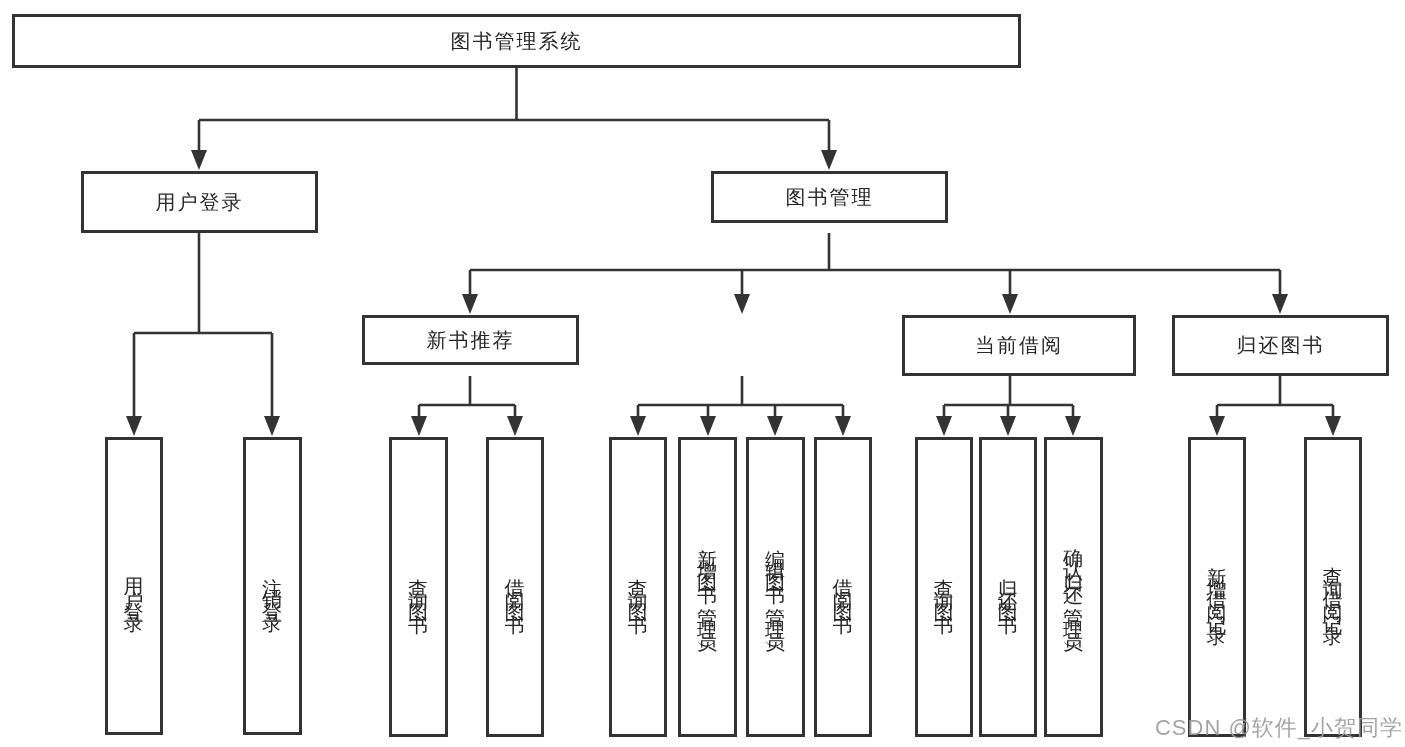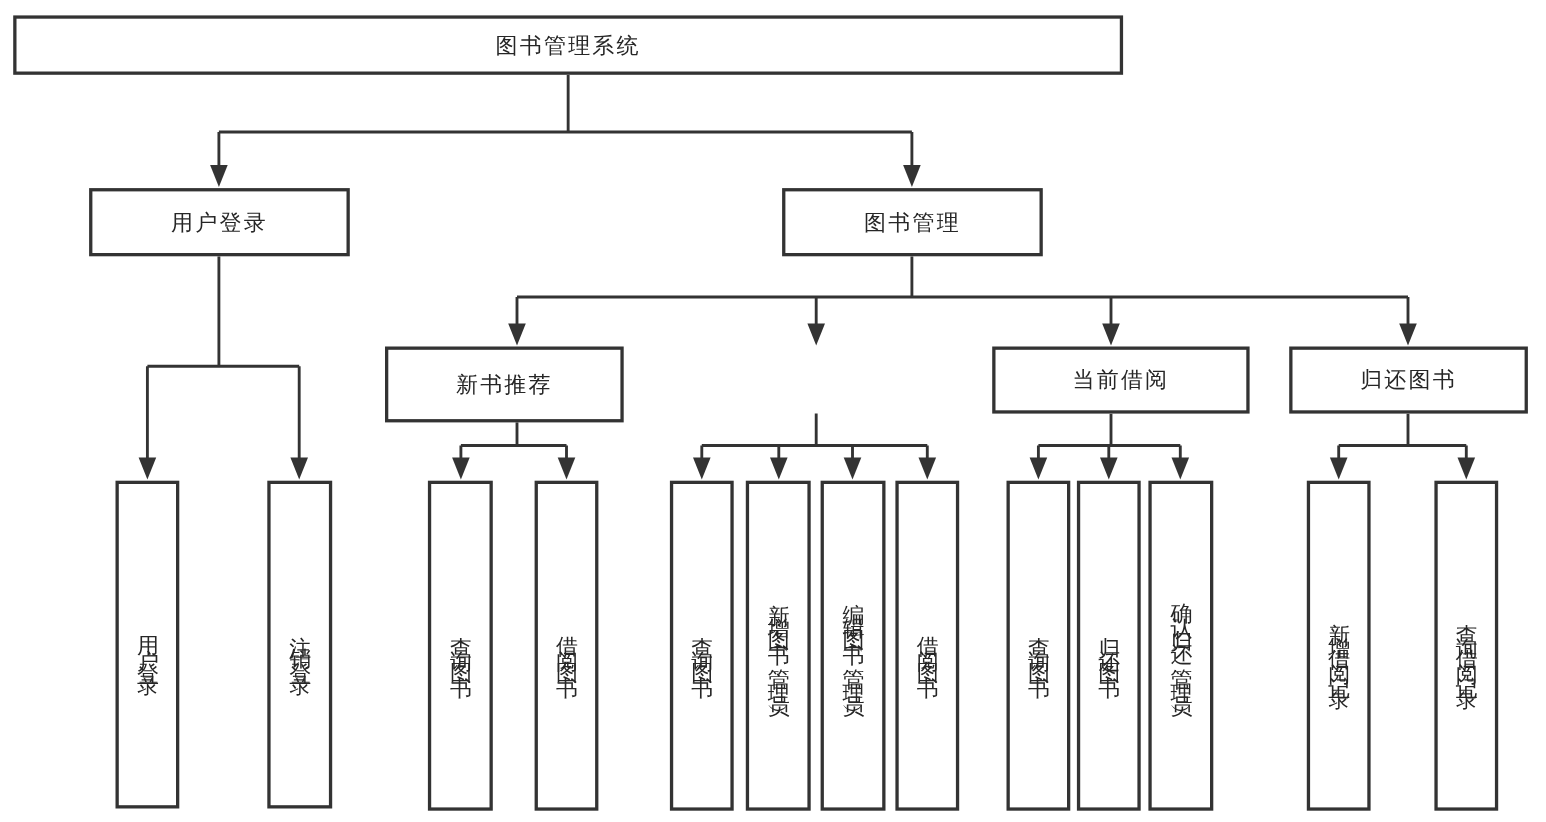--- a/index.html
+++ b/index.html
@@ -77,23 +77,23 @@
     <g>
       <path d="M1280 376 V405 M1217 405 H1333 M1217 405 V418 M1333 405 V418"></path>
       <polygon points="1209,416 1225,416 1217,436"></polygon>
       <polygon points="1325,416 1341,416 1333,436"></polygon>
     </g>
   </svg>
 
   <div class="box hbox" style="left:12px;top:14px;width:1009px;height:54px">图书管理系统</div>
 
   <div class="box hbox" style="left:81px;top:171px;width:237px;height:62px">用户登录</div>
-  <div class="box hbox" style="left:711px;top:171px;width:237px;height:62px">图书管理</div>
+  <div class="box hbox" style="left:711px;top:171px;width:237px;height:52px">图书管理</div>
 
-  <div class="box hbox" style="left:350px;top:315px;width:217px;height:69px">新书推荐</div>
+  <div class="box hbox" style="left:362px;top:315px;width:217px;height:50px">新书推荐</div>
   <div class="box hbox" style="left:902px;top:315px;width:234px;height:61px">当前借阅</div>
   <div class="box hbox" style="left:1172px;top:315px;width:217px;height:61px">归还图书</div>
 
   <div class="box vbox" style="left:105px;top:437px;width:58px;height:298px">用户登录</div>
   <div class="box vbox" style="left:243px;top:437px;width:59px;height:298px">注销登录</div>
 
   <div class="box vbox" style="left:389px;top:437px;width:59px;height:300px">查询图书</div>
   <div class="box vbox" style="left:486px;top:437px;width:58px;height:300px">借阅图书</div>
 
   <div class="box vbox" style="left:609px;top:437px;width:58px;height:300px">查询图书</div>
@@ -101,14 +101,15 @@
   <div class="box vbox" style="left:746px;top:437px;width:59px;height:300px">编辑图书（管理员）</div>
   <div class="box vbox" style="left:814px;top:437px;width:58px;height:300px">借阅图书</div>
 
   <div class="box vbox" style="left:915px;top:437px;width:58px;height:300px">查询图书</div>
   <div class="box vbox" style="left:979px;top:437px;width:58px;height:300px">归还图书</div>
   <div class="box vbox" style="left:1044px;top:437px;width:59px;height:300px">确认归还（管理员）</div>
 
   <div class="box vbox" style="left:1188px;top:437px;width:58px;height:300px">新增借阅记录</div>
   <div class="box vbox" style="left:1304px;top:437px;width:58px;height:300px">查询借阅记录</div>
 
+  <div class="watermark">CSDN @软件_小贺同学</div>
 
 </div>
 
 </body></html>

